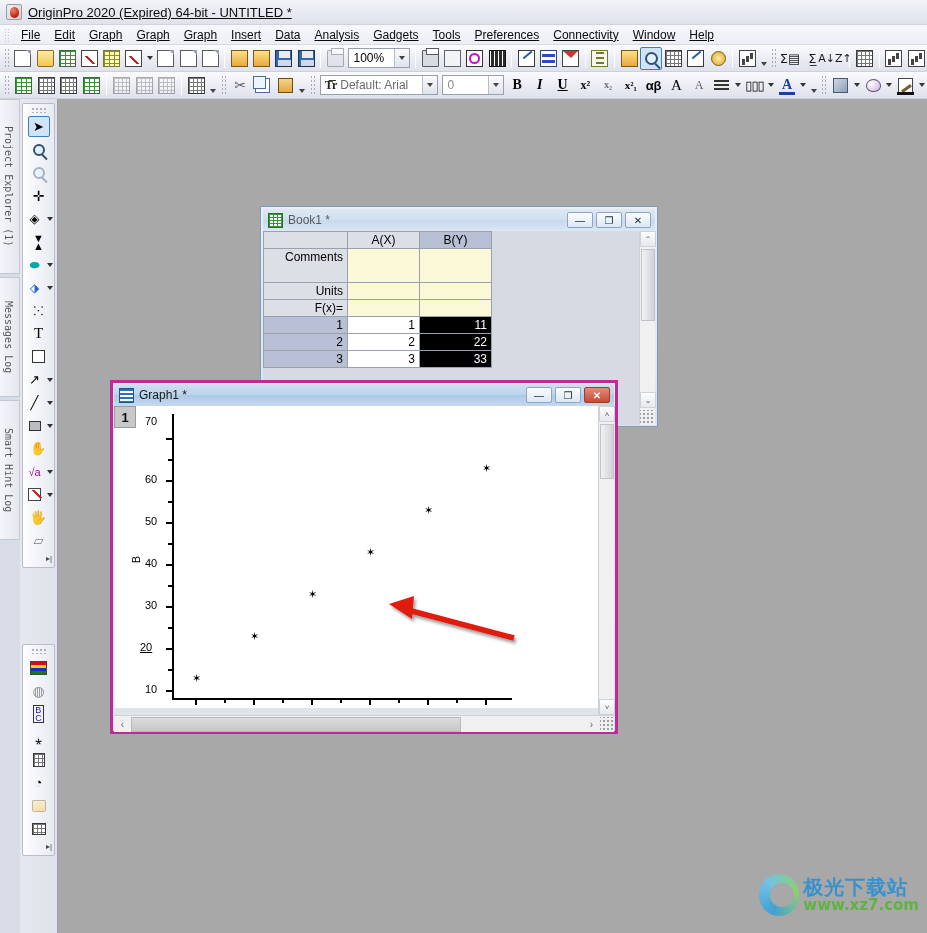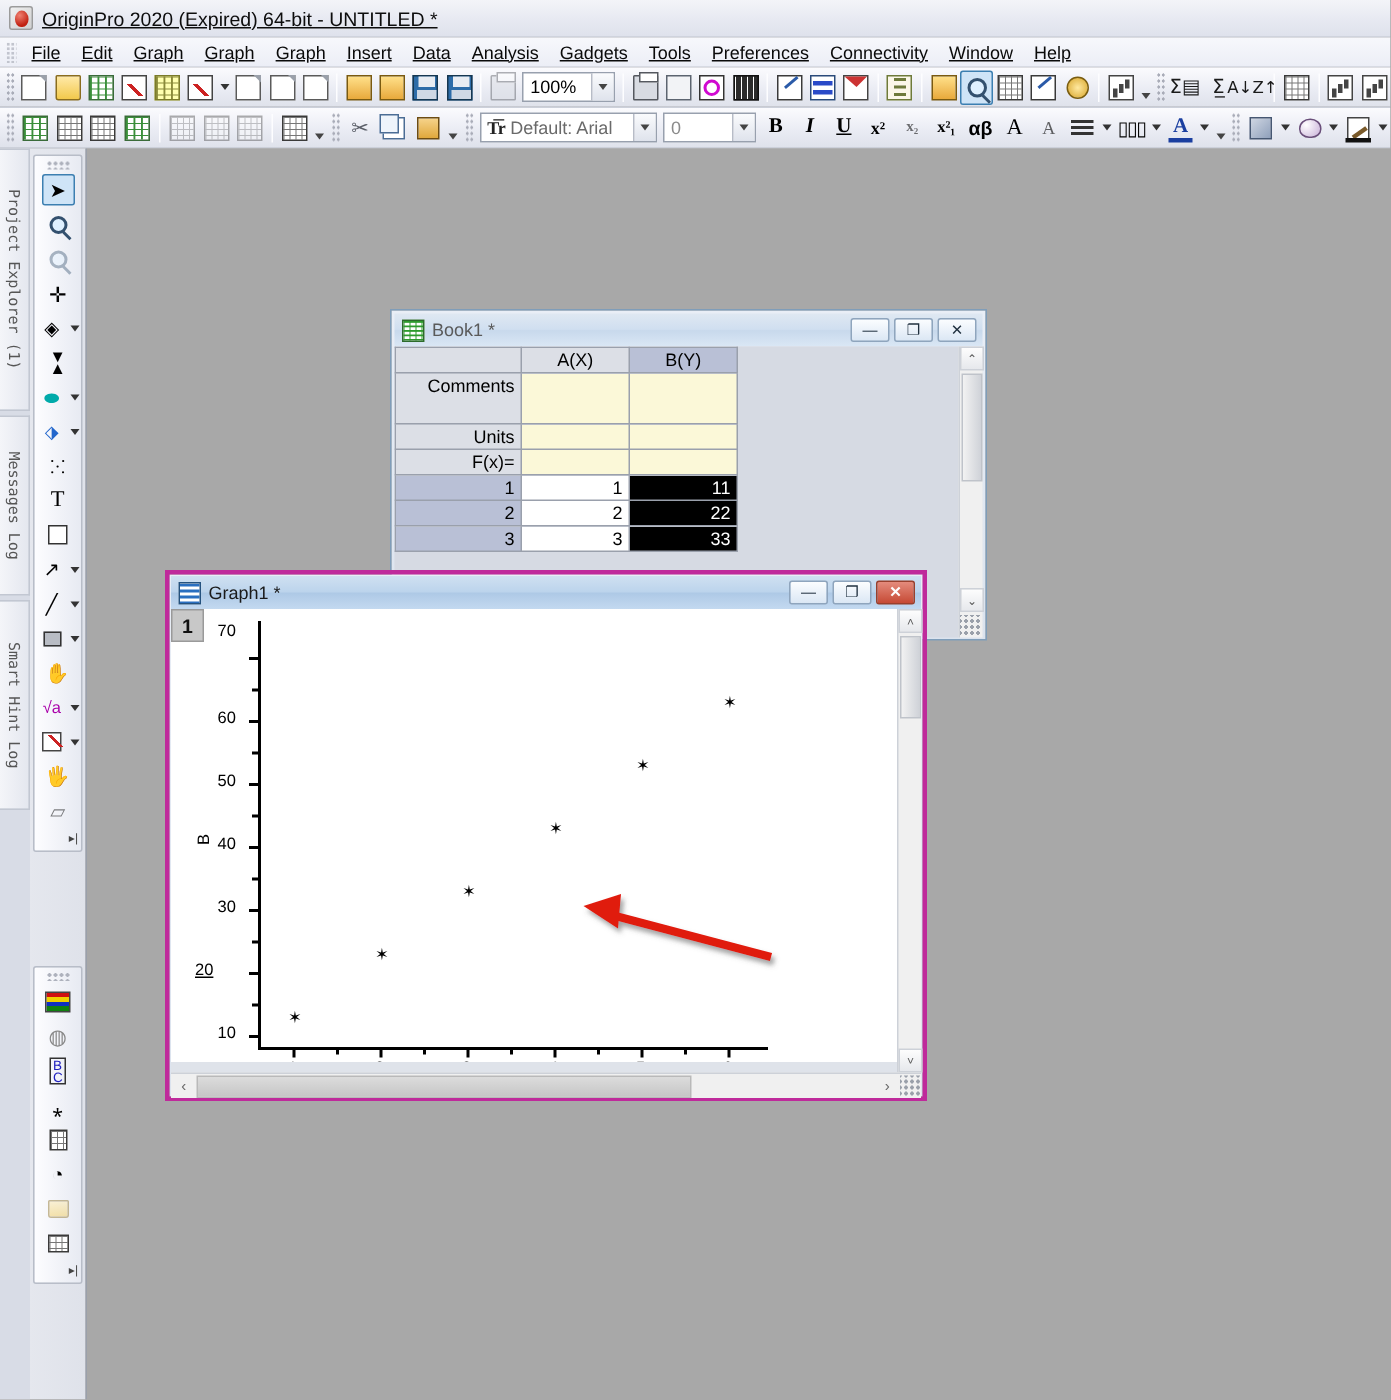--- a/index.html
+++ b/index.html
@@ -812,21 +812,21 @@
             <div class="tick" style="left:52px;top:116px;width:6px;height:1.5px;"></div>
             <div class="ticklabel" style="left:31px;top:109px;">50</div>
             <div class="tick" style="left:54px;top:137px;width:4px;height:1.5px;"></div>
             <div class="tick" style="left:52px;top:158px;width:6px;height:1.5px;"></div>
             <div class="ticklabel" style="left:31px;top:151px;">40</div>
             <div class="tick" style="left:54px;top:179px;width:4px;height:1.5px;"></div>
             <div class="tick" style="left:52px;top:200px;width:6px;height:1.5px;"></div>
             <div class="ticklabel" style="left:31px;top:193px;">30</div>
             <div class="tick" style="left:54px;top:221px;width:4px;height:1.5px;"></div>
             <div class="tick" style="left:52px;top:242px;width:6px;height:1.5px;"></div>
-            <div class="ticklabel" style="left:16px;top:235px;text-decoration:underline;">20</div>
+            <div class="ticklabel" style="left:26px;top:235px;text-decoration:underline;">20</div>
             <div class="tick" style="left:54px;top:263px;width:4px;height:1.5px;"></div>
             <div class="tick" style="left:52px;top:284px;width:6px;height:1.5px;"></div>
             <div class="ticklabel" style="left:31px;top:277px;">10</div>
 
             <div class="ylabel" style="left:16px;top:150px;">B</div>
 
             <div class="tick" style="left:81px;top:293px;width:1.5px;height:6px;"></div>
             <div class="ticklabel" style="left:78px;top:300px;">1</div>
             <div class="tick" style="left:110px;top:293px;width:1.5px;height:4px;"></div>
             <div class="tick" style="left:139px;top:293px;width:1.5px;height:6px;"></div>
@@ -876,15 +876,22 @@
             <div style="flex:1"></div>
             <div class="hsbtn">›</div>
             <div class="resize-grip"></div>
           </div>
 
           <div class="layerbadge">1</div>
         </div>
       </div>
     </div>
 
+    <div class="watermark">
+      <div class="wm-swirl"></div>
+      <div class="wm-txt">
+        <div class="wm-cn">极光下载站</div>
+        <div class="wm-url">www.xz7.com</div>
+      </div>
+    </div>
 
   </div>
 </div>
 
 </body></html>

